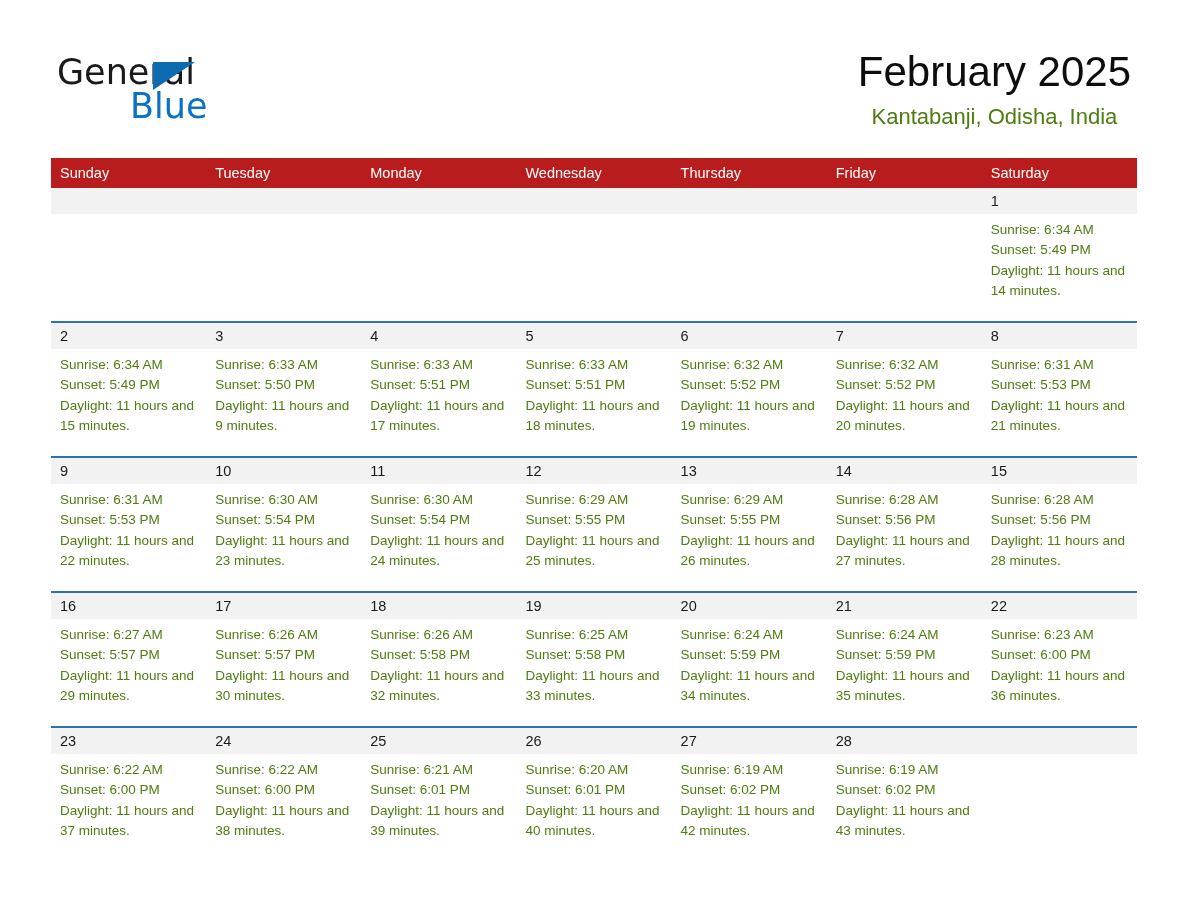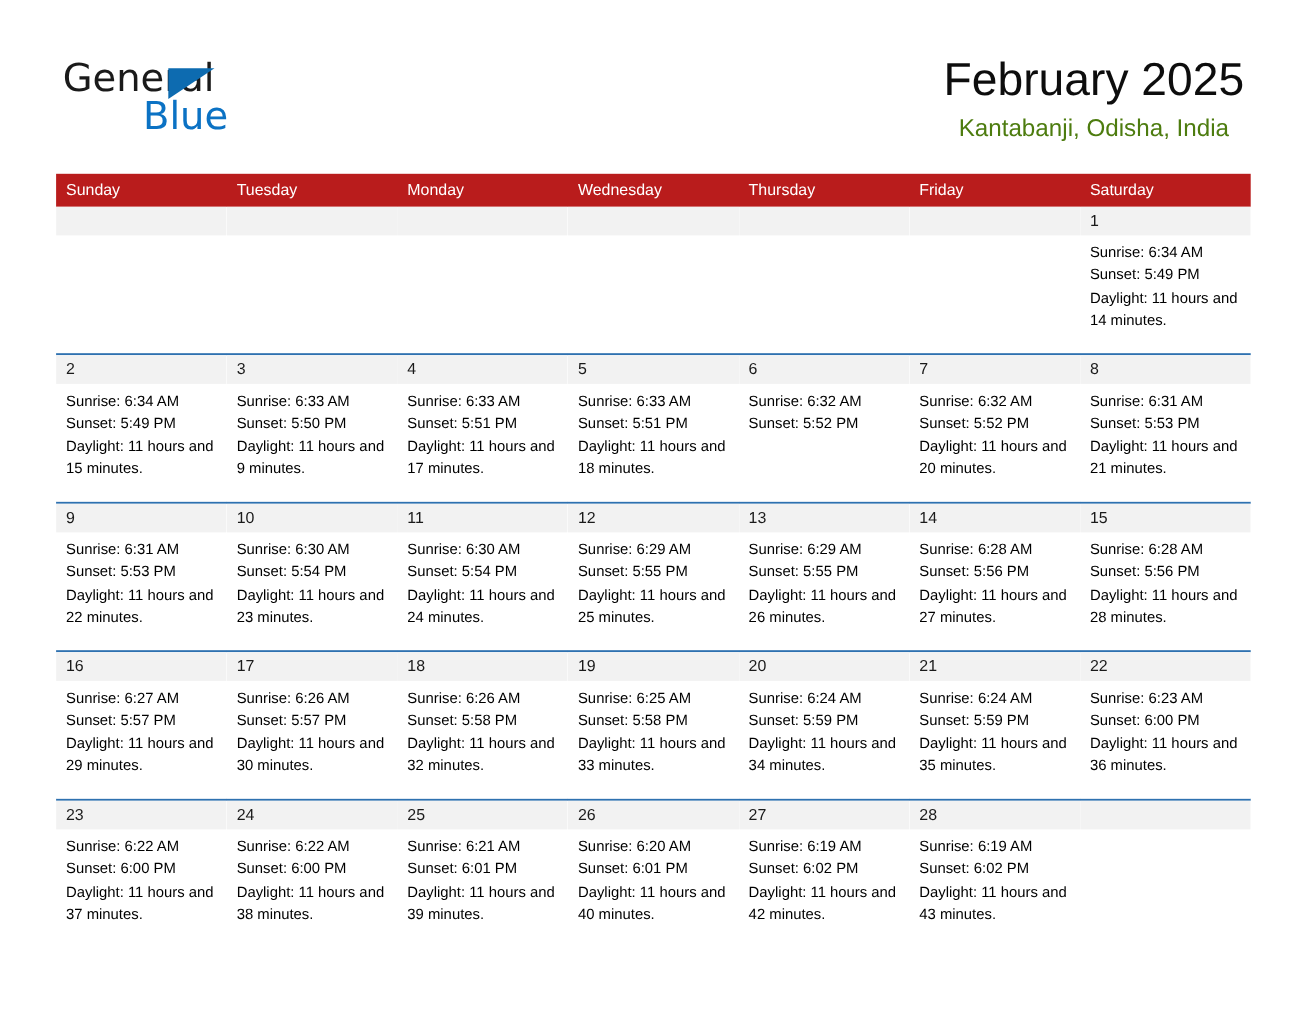--- a/index.html
+++ b/index.html
@@ -137,21 +137,21 @@
     box-sizing: border-box;
     padding: 3px 0 0 9px;
     font-size: 14.5px;
     line-height: 20px;
     color: #1a1a1a;
   }
   .day-body {
     padding: 6px 8px 0 9px;
     font-size: 13.5px;
     line-height: 20.3px;
-    color: #000000;
+    color: #4d7c0f;
   }
   .day-body div {
     white-space: nowrap;
   }
   .day-body .daylight {
     white-space: normal;
   }
 </style>
 </head>
 <body>
@@ -243,20 +243,21 @@
               <div>Sunrise: 6:33 AM</div>
               <div>Sunset: 5:51 PM</div>
               <div class="daylight">Daylight: 11 hours and 18 minutes.</div>
             </div>
           </div>
           <div class="day-cell">
             <div class="daynum-bar">6</div>
             <div class="day-body">
               <div>Sunrise: 6:32 AM</div>
               <div>Sunset: 5:52 PM</div>
+              <div class="daylight">Daylight: 11 hours and 19 minutes.</div>
             </div>
           </div>
           <div class="day-cell">
             <div class="daynum-bar">7</div>
             <div class="day-body">
               <div>Sunrise: 6:32 AM</div>
               <div>Sunset: 5:52 PM</div>
               <div class="daylight">Daylight: 11 hours and 20 minutes.</div>
             </div>
           </div>

